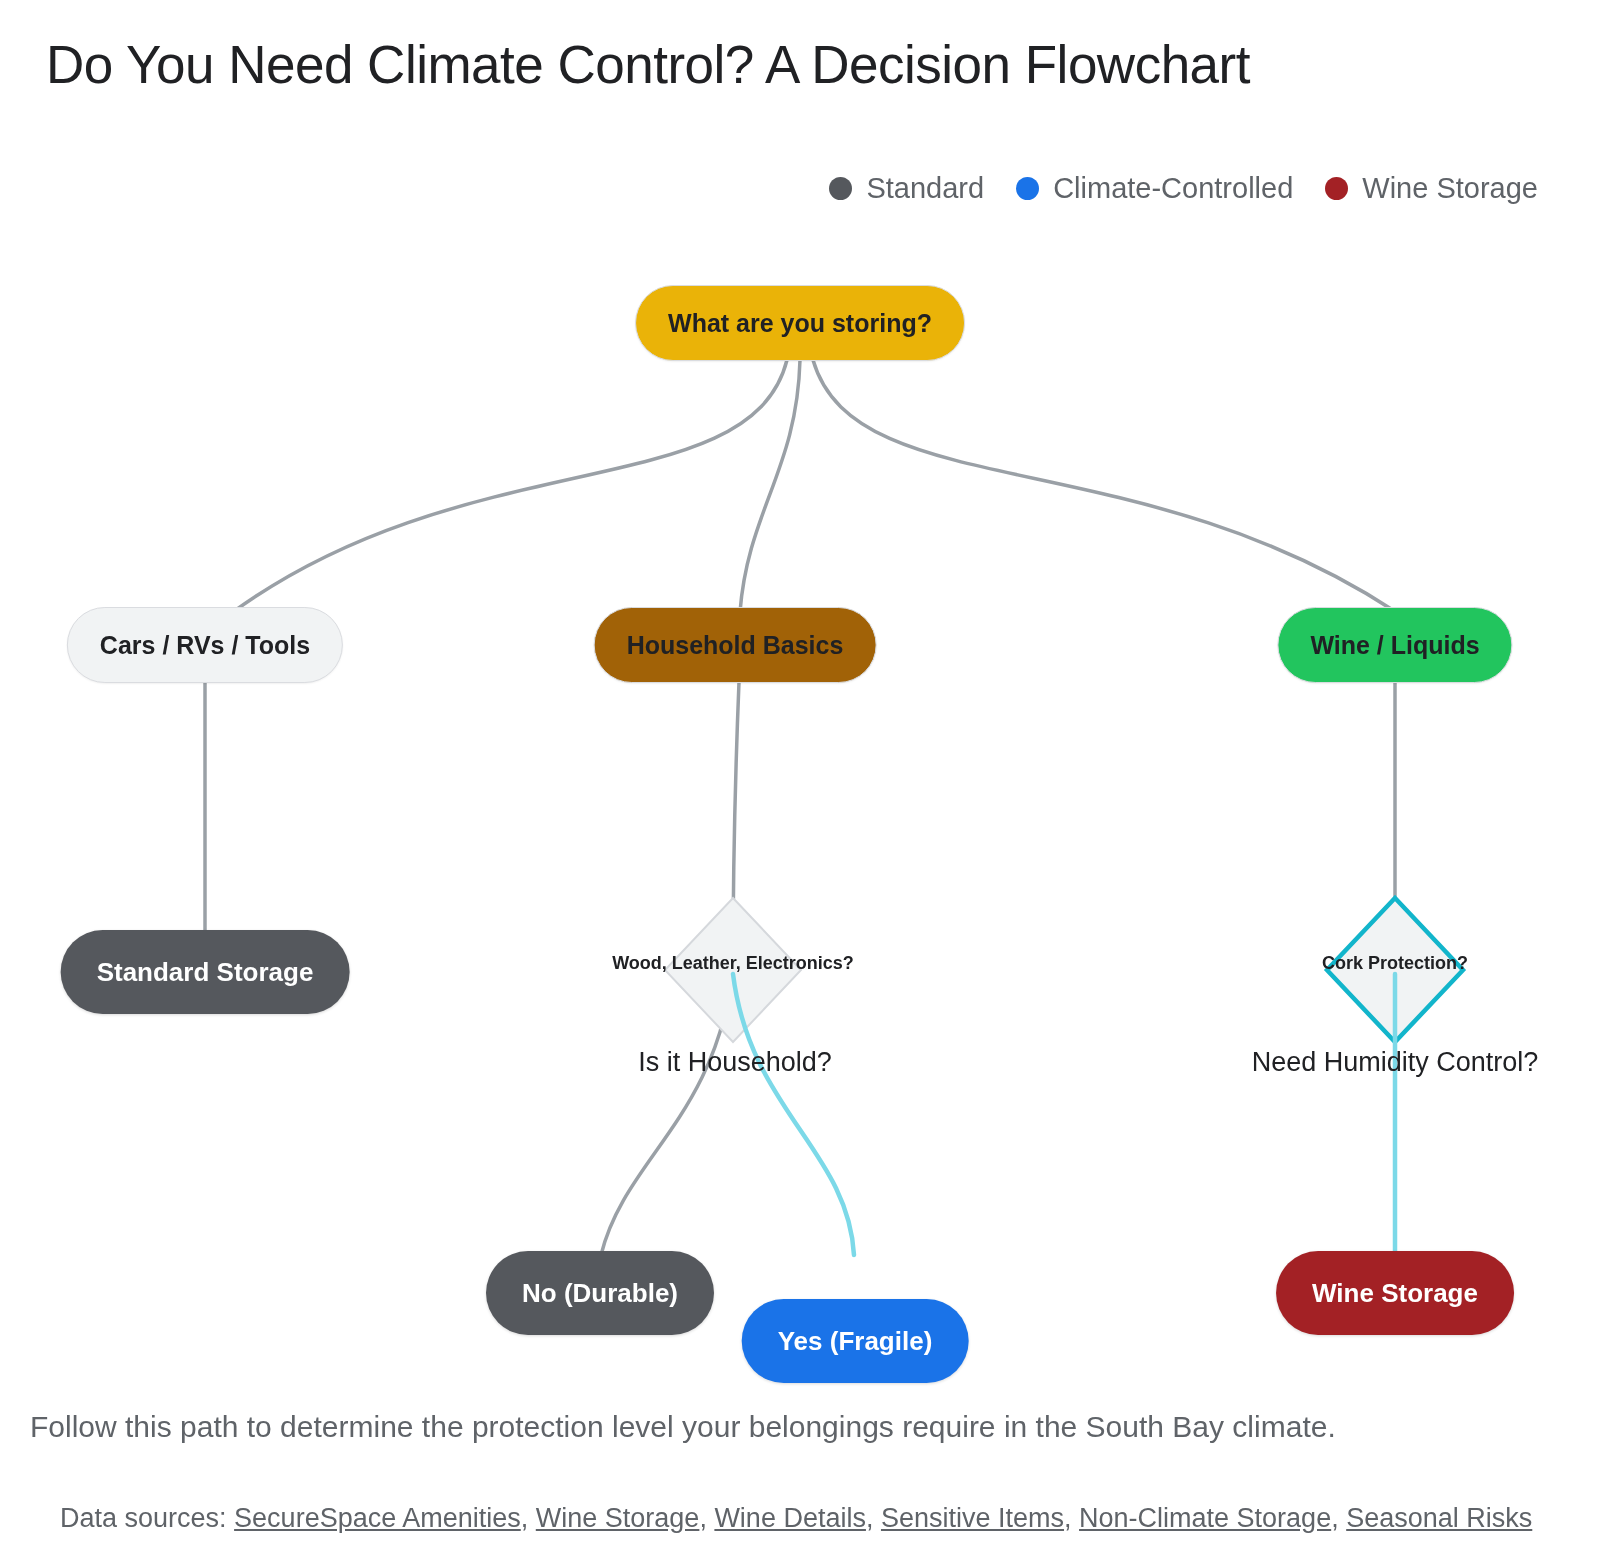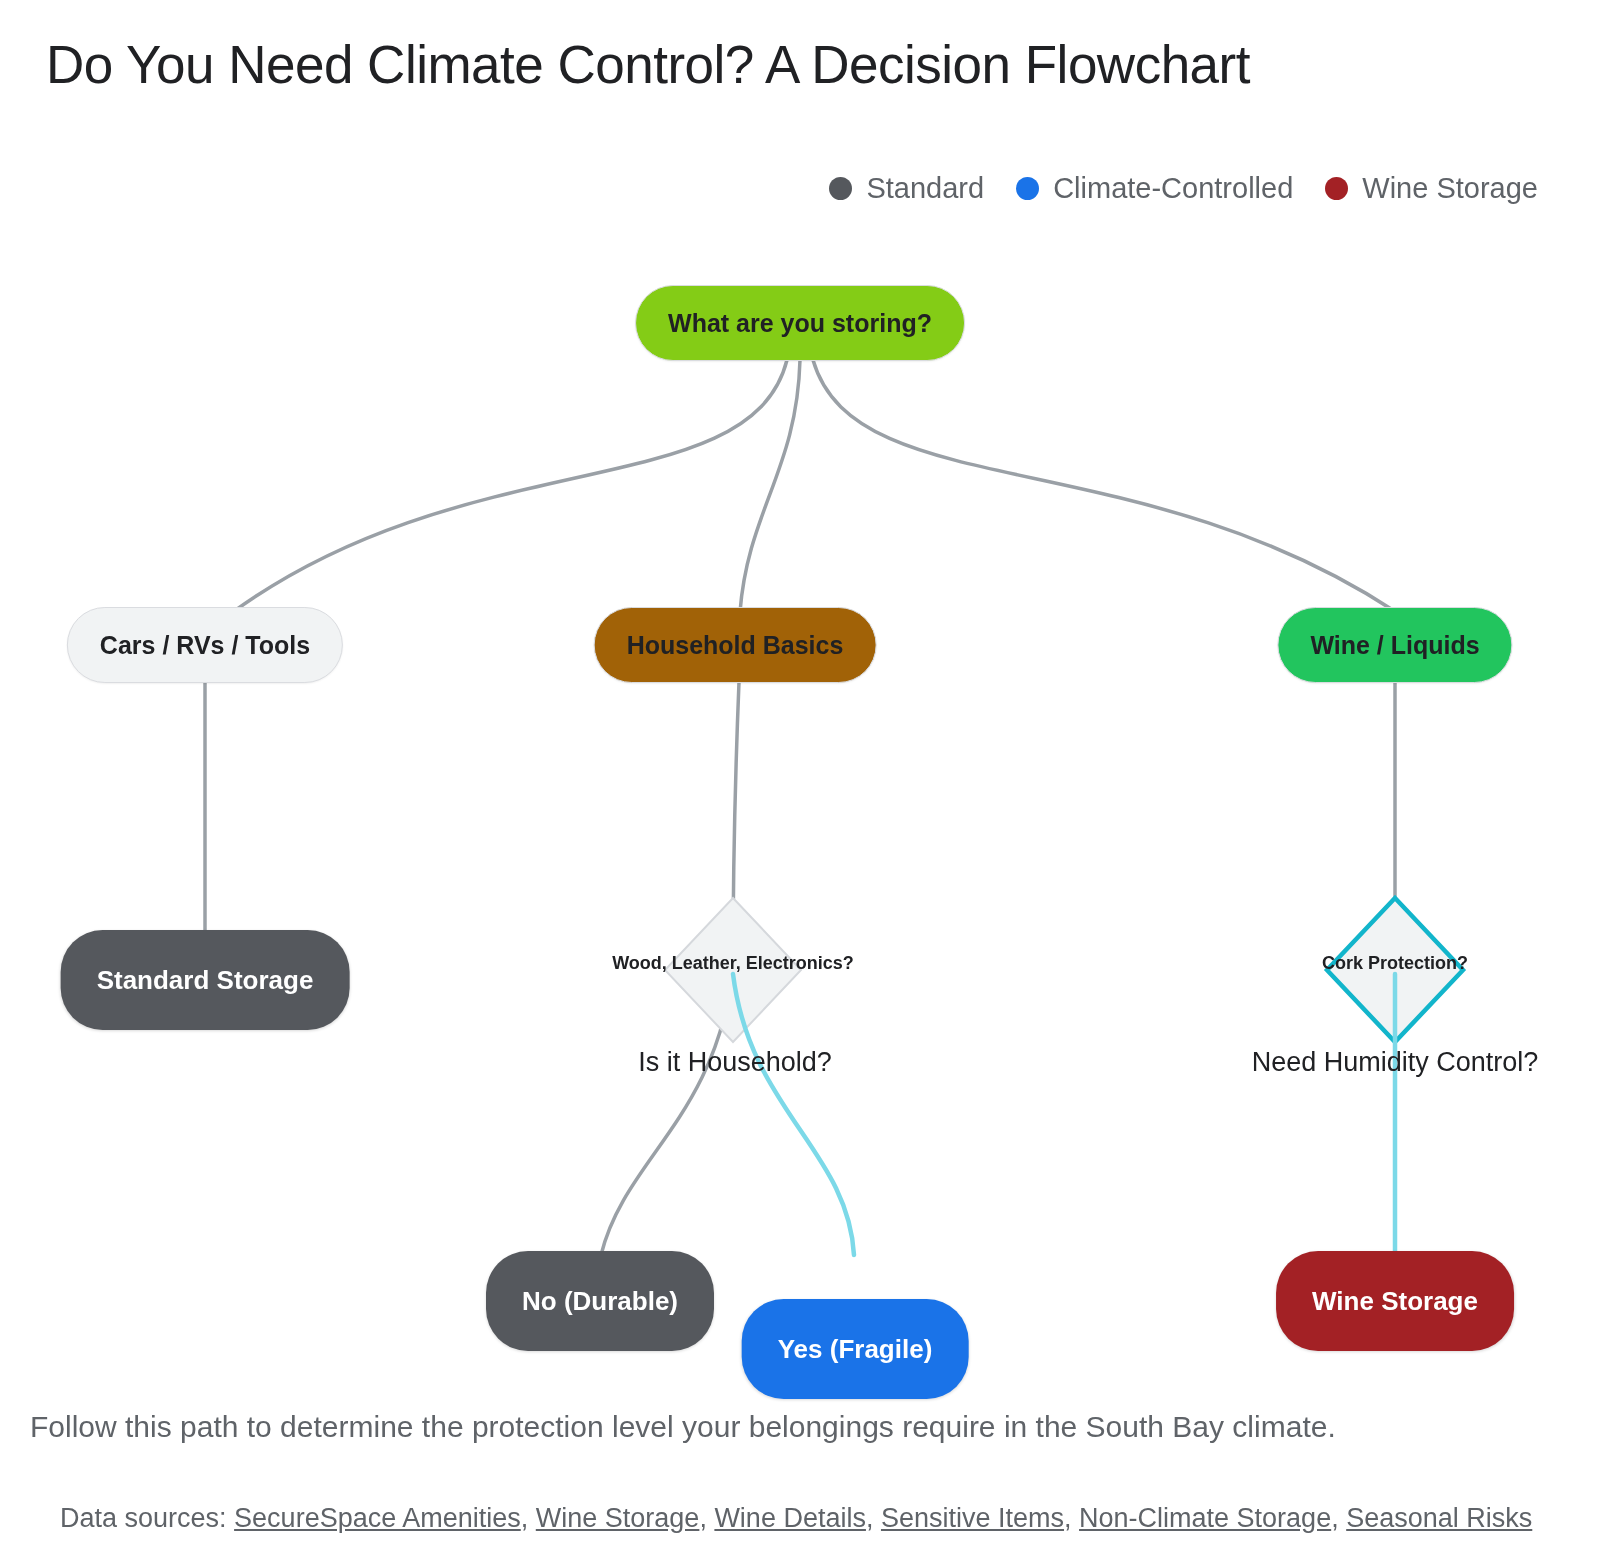--- a/index.html
+++ b/index.html
@@ -54,21 +54,21 @@
   }
   .pill.light {
     height: 76px;
     padding: 0 32px;
     border: 1.5px solid #dadce0;
     color: #202124;
     font-size: 25px;
     box-shadow: 0 1px 2px rgba(0,0,0,0.06);
   }
   .pill.solid {
-    height: 100px;
+    height: 84px;
     padding: 0 36px;
     border: none;
     color: #ffffff;
     font-size: 26px;
     box-shadow: 0 1px 3px rgba(0,0,0,0.15);
   }
 
   .q-label {
     position: absolute;
     transform: translate(-50%, -50%);
@@ -135,21 +135,21 @@
     <path class="edge" d="M 1395 682 L 1395 970" stroke="#9aa0a6"></path>
     <path class="edge" d="M 733 970 C 715 1120, 625 1158, 601 1255" stroke="#9aa0a6"></path>
 
     <polygon class="diamond-plain" points="733,898 801,970 733,1042 665,970" fill="#f1f3f4" stroke="#d5d8dc"></polygon>
     <polygon class="diamond-hl" points="1395,898 1463,970 1395,1042 1327,970" fill="#f1f3f4" stroke="#12b5cb"></polygon>
 
     <path class="edge-hl" d="M 733 974 C 750 1110, 848 1150, 854 1255" stroke="#7cd9e8"></path>
     <path class="edge-hl" d="M 1395 974 L 1395 1255" stroke="#7cd9e8"></path>
   </svg>
 
-  <div class="pill light" style="left: 800px; top: 285px; background-color: #84cc16; justify-content: center;">
+  <div class="pill light" style="left: 800px; top: 285px; background-color: #eab308; justify-content: center;">
     <span>What are you storing?</span>
   </div>
 
   <div class="pill light" style="left: 205px; top: 607px; background-color: rgb(241, 243, 244);">
     <span>Cars / RVs / Tools</span>
   </div>
 
   <div class="pill light" style="left: 735px; top: 607px; background-color: #a16207;">
     <span>Household Basics</span>
   </div>

